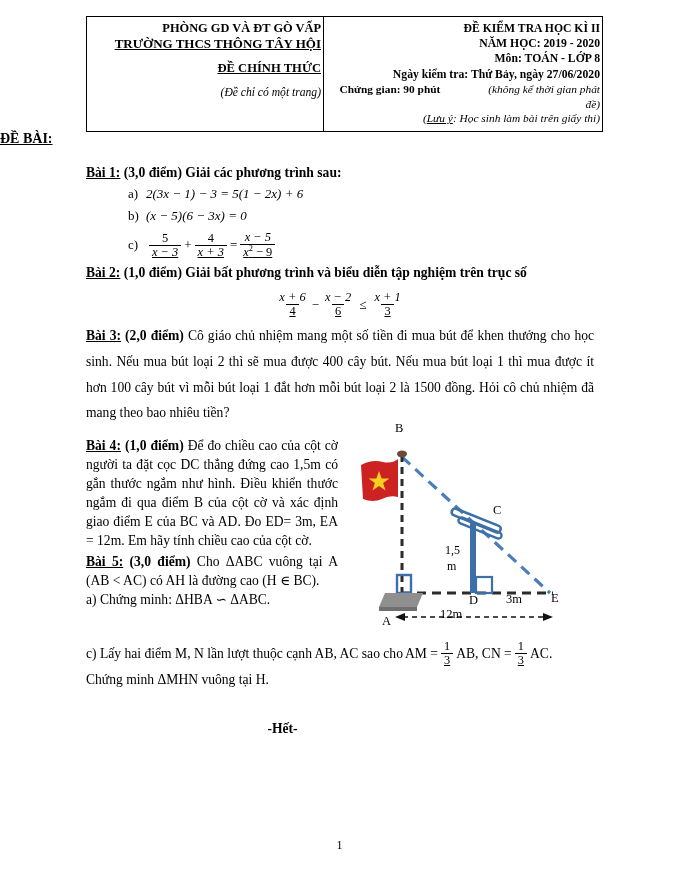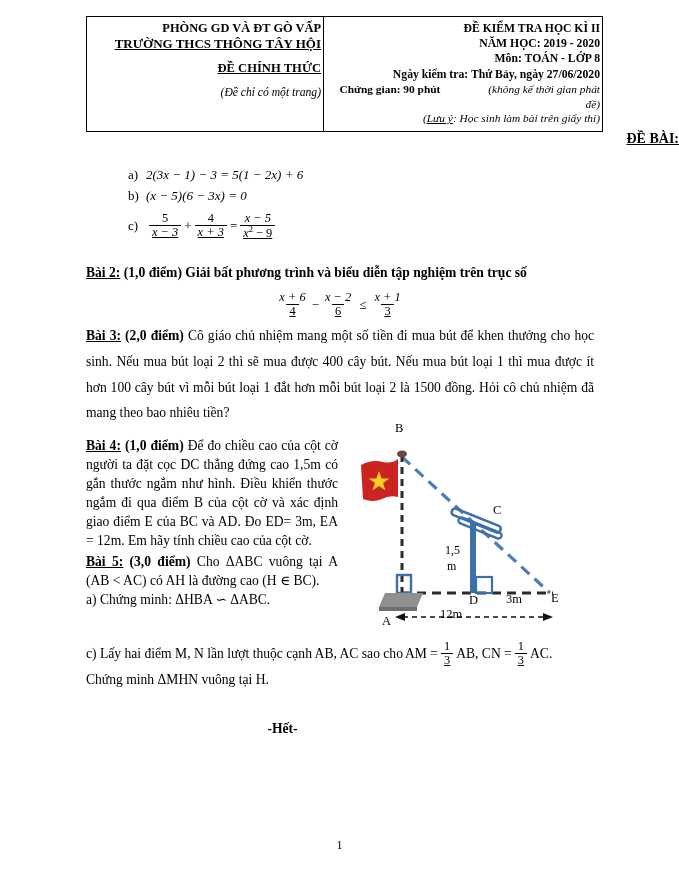--- a/index.html
+++ b/index.html
@@ -34,21 +34,21 @@
   .l2{font-size:13px;font-weight:bold;line-height:1.22;text-decoration:underline;}
   .dechinhthuc{font-size:12.6px;font-weight:bold;text-decoration:underline;margin-top:9px;}
   .dechi{font-size:11.6px;font-style:italic;margin-top:10px;}
   .r1{font-size:11.7px;font-weight:bold;line-height:1.30;}
   .r-note{font-size:11.4px;line-height:1.30;}
   .r-note .it{font-style:italic;font-weight:normal;margin-left:45px;}
   .r-lastline{font-size:11.4px;font-style:italic;line-height:1.30;}
 
   
   .title-debai{
-    position:absolute;left:0;top:131px;width:679px;text-align:right;
+    position:absolute;left:0;top:131px;width:679px;text-align:left;
     font-size:14px;font-weight:bold;text-decoration:underline;
   }
   .blk{position:absolute;font-size:13.6px;line-height:1.42;}
   .bai-lbl{font-weight:bold;text-decoration:underline;}
   .bai-pt{font-weight:bold;}
 
   #bai1{left:86px;top:163px;width:420px;}
   .eq-list{margin:3px 0 0 42px;}
   .eq-row{display:flex;align-items:center;margin-top:3px;font-size:13px;}
   .eq-lbl{width:18px;}
@@ -105,20 +105,23 @@
           (<span class="u">Lưu ý</span><span>: Học sinh làm bài trên giấy thi)</span>
         </div>
       </td>
     </tr>
   </tbody>
     </table>
 
   <div class="title-debai">ĐỀ BÀI:</div>
 
   <div class="blk" id="bai1">
+    <div>
+      <span class="bai-lbl">Bài 1:</span><span class="bai-pt"> (3,0 điểm) </span><span class="b">Giải các phương trình sau:</span>
+    </div>
     <div class="eq-list">
 
       <div class="eq-row">
         <span class="eq-lbl">a)</span>
         <span class="mathi">2(3x − 1) − 3 = 5(1 − 2x) + 6</span>
       </div>
 
       <div class="eq-row">
         <span class="eq-lbl">b)</span>
         <span class="mathi">(x − 5)(6 − 3x) = 0</span>

